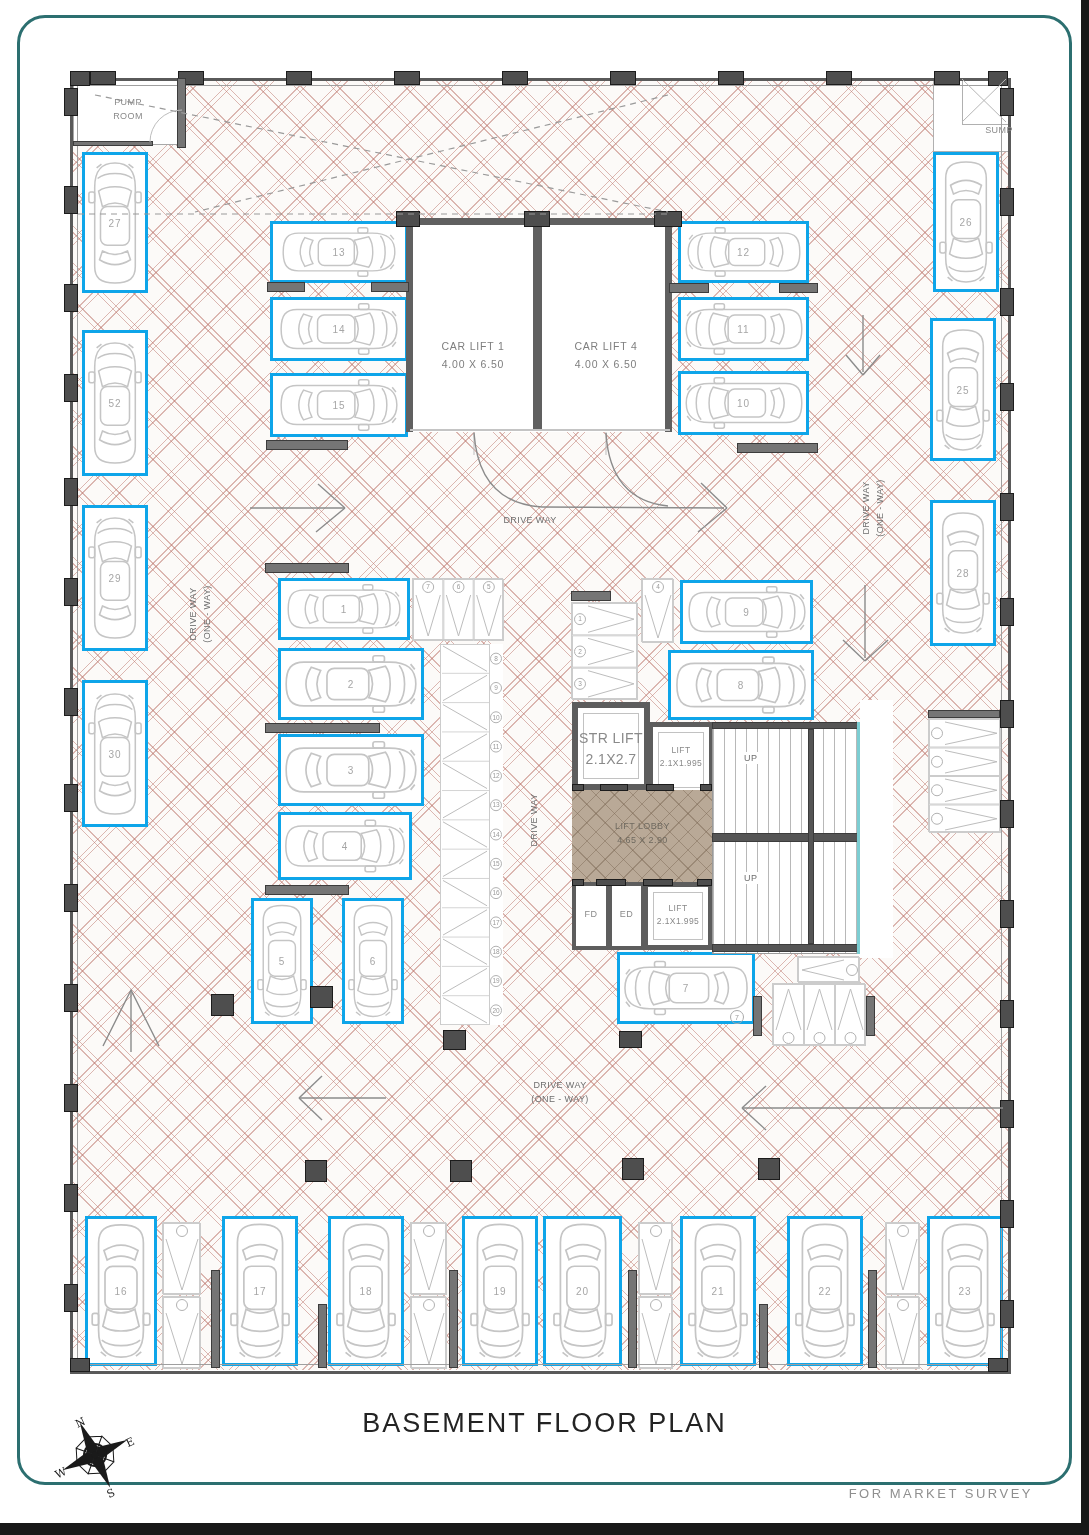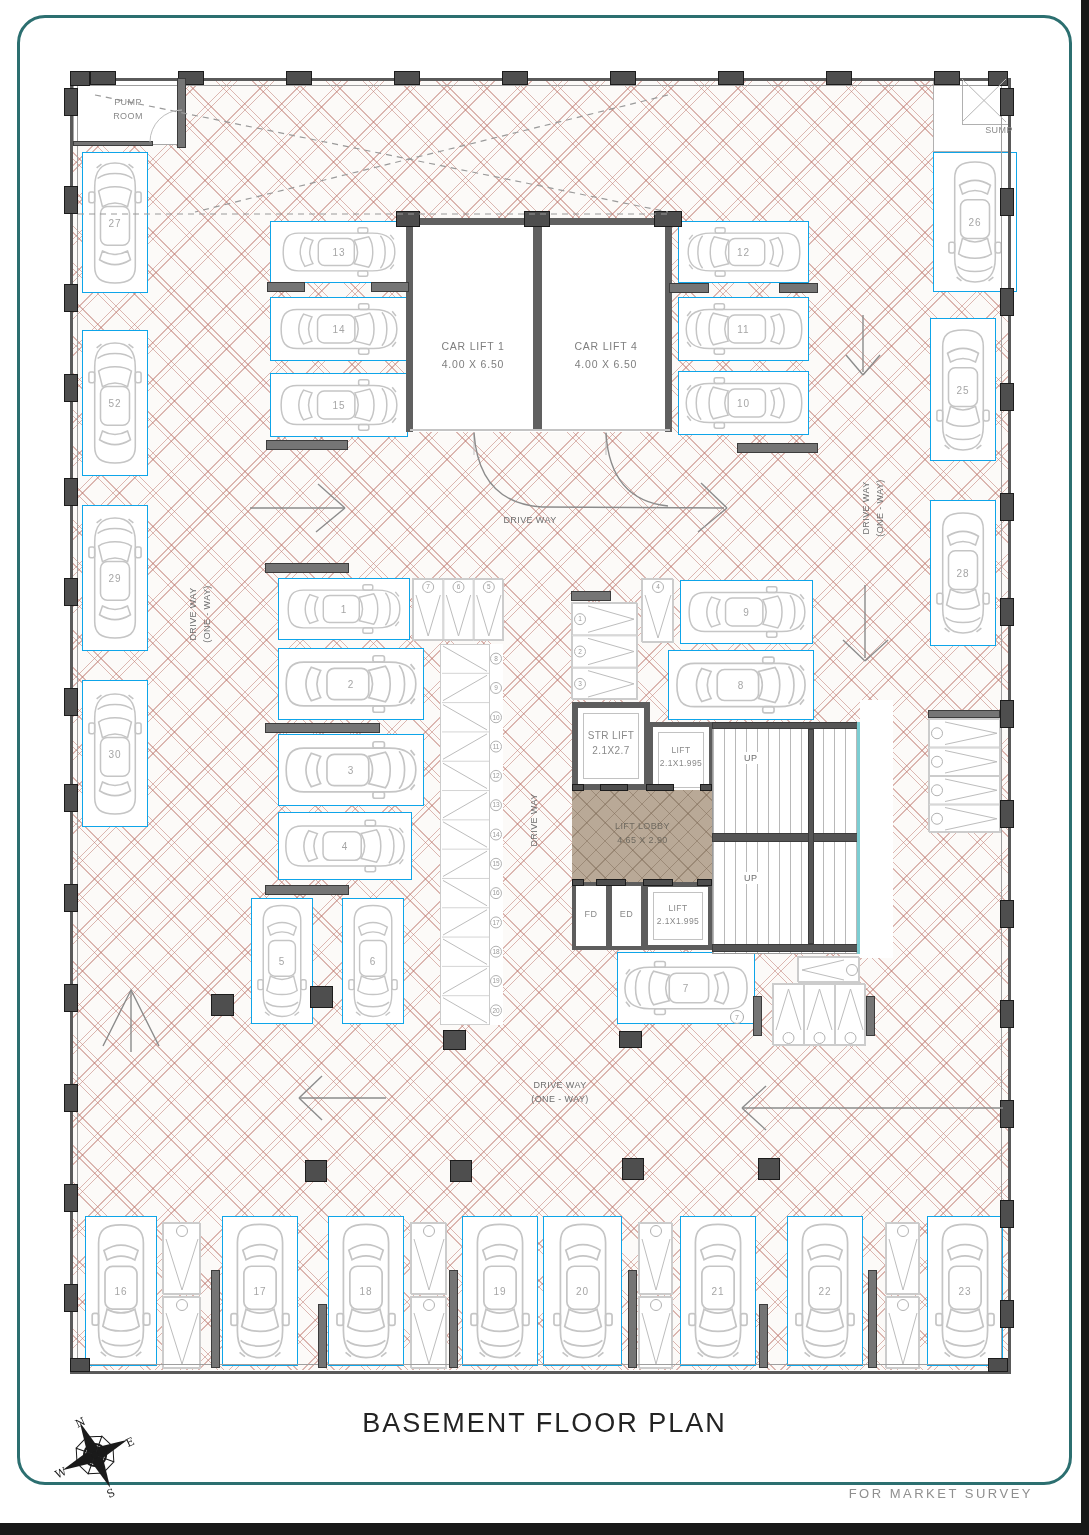--- a/index.html
+++ b/index.html
@@ -15,21 +15,21 @@
   .plan-bg{position:absolute;left:70px;top:78px;width:938px;height:1292px;z-index:1;
     background-color:#fcfaf8;
     background-image:
       repeating-linear-gradient(45deg, rgba(187,115,105,.5) 0 1px, transparent 1px 4.5px, rgba(187,115,105,.5) 4.5px 5.5px, transparent 5.5px 26px),
       repeating-linear-gradient(-45deg, rgba(187,115,105,.5) 0 1px, transparent 1px 4.5px, rgba(187,115,105,.5) 4.5px 5.5px, transparent 5.5px 26px);}
   .wall-outer{position:absolute;left:70px;top:78px;width:935px;height:1290px;border:3px solid #5a5a5a;z-index:3;}
   .wall-inner{position:absolute;left:77px;top:85px;width:923px;height:1278px;border:1px solid #9f9f9f;z-index:3;}
   .room{position:absolute;background:#ffffff;z-index:2;}
   .bar{position:absolute;background:#757575;border:1px solid #3c3c3c;z-index:4;box-sizing:border-box;}
   .col{position:absolute;background:#4e4e4e;border:1px solid #1c1c1c;z-index:4;box-sizing:border-box;}
-  .spot{position:absolute;background:#ffffff;border:1px solid #0ea5e9;z-index:2;box-sizing:border-box;}
+  .spot{position:absolute;background:#ffffff;border:3px solid #0ea5e9;z-index:2;box-sizing:border-box;}
   .spot .num{position:absolute;left:0;right:0;top:50%;transform:translateY(-50%);text-align:center;
              font-size:10px;color:#a6a6a6;letter-spacing:1px;z-index:3;}
   .bike{position:absolute;background:#ffffff;border:1px solid #cccccc;z-index:2;box-sizing:border-box;}
   .lbl{position:absolute;z-index:6;color:#8a8a8a;text-align:center;font-size:9px;letter-spacing:.4px;line-height:1.5;}
   .lbl.big{font-size:10.5px;color:#7e7e7e;letter-spacing:.8px;line-height:1.7;}
   .rot{transform:rotate(-90deg);}
   .lifts{position:absolute;left:406px;top:218px;width:266px;height:214px;border:7px solid #606060;
          border-bottom:none;background:#ffffff;z-index:2;box-sizing:border-box;}
   .lift-div{position:absolute;left:533px;top:218px;width:9px;height:212px;background:#606060;z-index:3;}
   .lift-floor{position:absolute;left:410px;top:429px;width:260px;height:2px;background:#c4c4c4;z-index:3;}
@@ -381,21 +381,21 @@
           <path d="M13,33 C21,27 39,27 47,33 L43,49 C34,44 26,44 17,49 Z"></path>
           <rect x="15" y="49" width="30" height="40" rx="7"></rect>
           <path d="M17,95 C26,100 34,100 43,95 L46,104 C35,111 25,111 14,104 Z"></path>
           <path d="M12,20 C20,13 40,13 48,20"></path>
           <rect x="3" y="34" width="6" height="11" rx="2"></rect>
           <rect x="51" y="34" width="6" height="11" rx="2"></rect>
           <path d="M11,9 L16,5 M49,9 L44,5"></path>
         </svg>
         <span class="num">25</span>
       </div>
-      <div class="spot" style="left: 933px; top: 152px; width: 84px; height: 140px;">
+      <div class="spot" style="left: 933px; top: 152px; width: 66px; height: 140px;">
         <svg viewBox="0 0 60 132" style="position:absolute;left:50%;top:50%;width:58px;height:132px;transform:translate(-50%,-50%) rotate(180deg);" fill="none" stroke="#c5c5c5" stroke-width="1.6">
           <path d="M30,4 C15,4 9,13 9,29 L9,111 C9,123 15,128 30,128 C45,128 51,123 51,111 L51,29 C51,13 45,4 30,4 Z"></path>
           <path d="M13,33 C21,27 39,27 47,33 L43,49 C34,44 26,44 17,49 Z"></path>
           <rect x="15" y="49" width="30" height="40" rx="7"></rect>
           <path d="M17,95 C26,100 34,100 43,95 L46,104 C35,111 25,111 14,104 Z"></path>
           <path d="M12,20 C20,13 40,13 48,20"></path>
           <rect x="3" y="34" width="6" height="11" rx="2"></rect>
           <rect x="51" y="34" width="6" height="11" rx="2"></rect>
           <path d="M11,9 L16,5 M49,9 L44,5"></path>
         </svg>
@@ -752,21 +752,21 @@
   <div class="core" style="left:648px;top:722px;width:66px;height:76px;">
       <div class="inner"></div>
     </div>
   <div class="lobby"></div>
   <div class="core" style="left:572px;top:882px;width:38px;height:68px;border-width:4px;"></div>
   <div class="core" style="left:608px;top:882px;width:37px;height:68px;border-width:4px;"></div>
   <div class="core" style="left:643px;top:882px;width:70px;height:68px;">
       <div class="inner"></div>
     </div>
 
-  <div class="lbl" style="left:576px;top:728px;width:70px;font-size:10px;">
+  <div class="lbl" style="left:576px;top:728px;width:70px;font-size:14px;">
     <div>STR LIFT</div>
     <div>2.1X2.7</div>
   </div>
   <div class="lbl" style="left:650px;top:744px;width:62px;font-size:8.5px;">
     <div>LIFT</div>
     <div>2.1X1.995</div>
   </div>
   <div class="lbl" style="left:575px;top:820px;width:135px;color:#6f6a60;">
     <div>LIFT LOBBY</div>
     <div>4.65 X 2.90</div>

